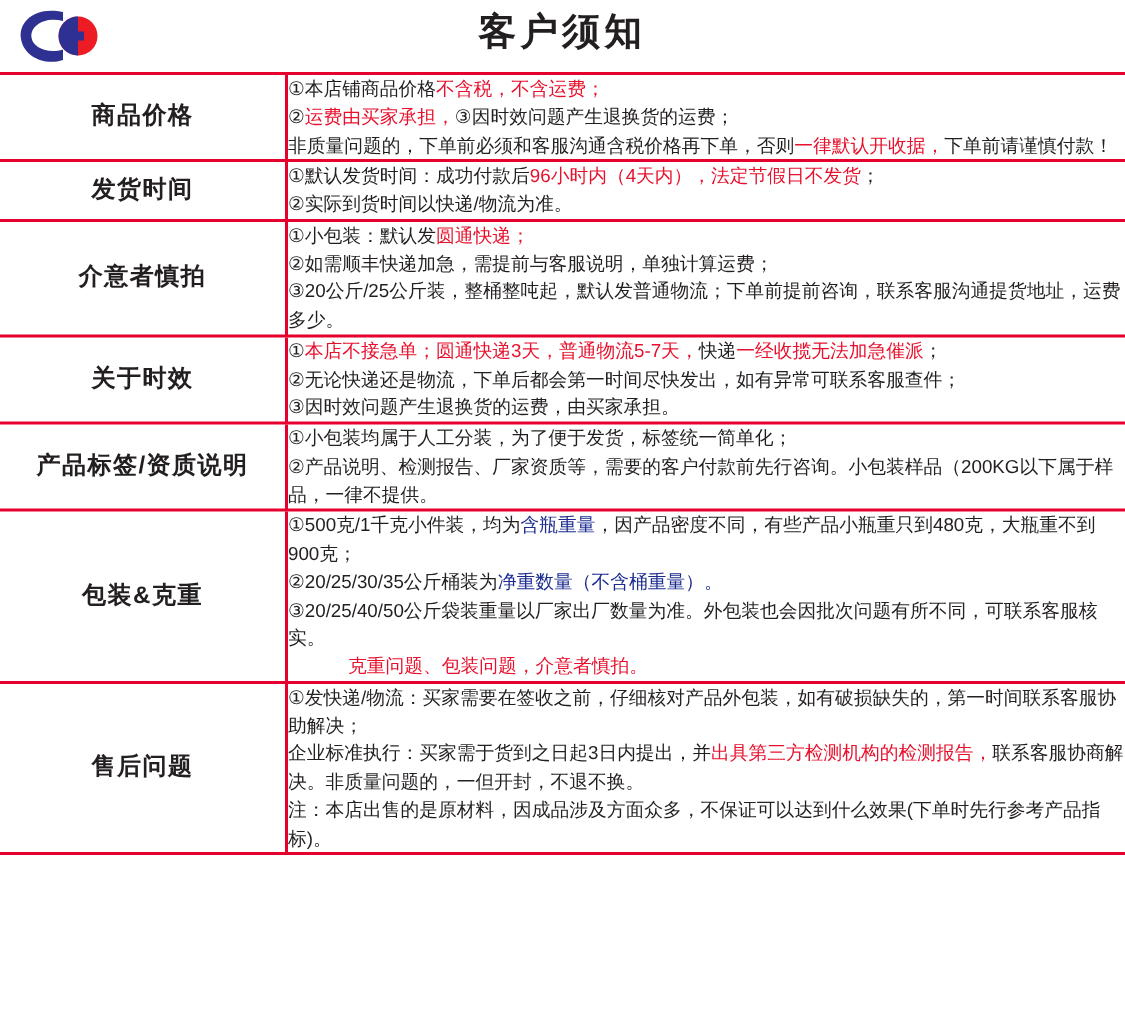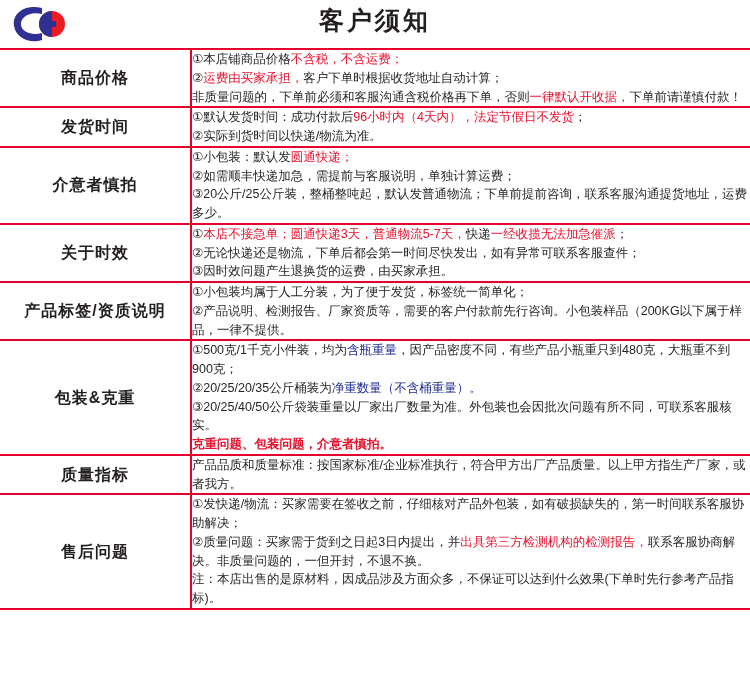--- a/index.html
+++ b/index.html
@@ -82,21 +82,22 @@
   }
   .red {
     color: #e8112d;
     margin-top: 20px;
   }
   .bluebold {
     color: #1b2b8f;
     font-weight: normal;
   }
   .blk-bold {
-    font-weight: bold;
+    font-weight: normal;
+    padding-left: 40px;
   }
 </style>
 </head>
 <body>
 
 <div class="page">
 
   <div class="header">
     <div class="logo">
       <svg width="70" height="44" viewBox="0 0 70 44">
@@ -108,21 +109,21 @@
     </div>
     <div class="doc-title">客户须知</div>
   </div>
 
   <table class="notice">
     <tbody>
         <tr>
           <td class="label">商品价格</td>
           <td class="content">
             <div class="line"><span>①本店铺商品价格</span><span class="red">不含税，不含运费；</span></div>
-            <div class="line"><span>②</span><span class="red">运费由买家承担，</span><span>客户下单时根据收货地址自动计算；</span></div>
+            <div class="line"><span>②</span><span class="red">运费由买家承担，</span><span>③因时效问题产生退换货的运费；</span></div>
             <div class="line"><span>非质量问题的，下单前必须和客服沟通含税价格再下单，否则</span><span class="red">一律默认开收据，</span><span>下单前请谨慎付款！</span></div>
           </td>
         </tr>
         <tr>
           <td class="label">发货时间</td>
           <td class="content">
             <div class="line"><span>①默认发货时间：成功付款后</span><span class="red">96小时内（4天内），法定节假日不发货</span><span>；</span></div>
             <div class="line"><span>②实际到货时间以快递/物流为准。</span></div>
           </td>
         </tr>
@@ -146,35 +147,29 @@
           <td class="label">产品标签/资质说明</td>
           <td class="content">
             <div class="line"><span>①小包装均属于人工分装，为了便于发货，标签统一简单化；</span></div>
             <div class="line"><span>②产品说明、检测报告、厂家资质等，需要的客户付款前先行咨询。小包装样品（200KG以下属于样品，一律不提供。</span></div>
           </td>
         </tr>
         <tr>
           <td class="label">包装&amp;克重</td>
           <td class="content">
             <div class="line"><span>①500克/1千克小件装，均为</span><span class="bluebold">含瓶重量</span><span>，因产品密度不同，有些产品小瓶重只到480克，大瓶重不到900克；</span></div>
-            <div class="line"><span>②20/25/20/35公斤桶装为</span><span class="bluebold">净重数量（不含桶重量）。</span></div>
+            <div class="line"><span>②20/25/30/35公斤桶装为</span><span class="bluebold">净重数量（不含桶重量）。</span></div>
             <div class="line"><span>③20/25/40/50公斤袋装重量以厂家出厂数量为准。外包装也会因批次问题有所不同，可联系客服核实。</span></div>
             <div class="line"><span class="red blk-bold">克重问题、包装问题，介意者慎拍。</span></div>
-          </td>
-        </tr>
-        <tr>
-          <td class="label">质量指标</td>
-          <td class="content">
-            <div class="line"><span>产品品质和质量标准：按国家标准/企业标准执行，符合甲方出厂产品质量。以上甲方指生产厂家，或者我方。</span></div>
           </td>
         </tr>
         <tr>
           <td class="label">售后问题</td>
           <td class="content">
             <div class="line"><span>①发快递/物流：买家需要在签收之前，仔细核对产品外包装，如有破损缺失的，第一时间联系客服协助解决；</span></div>
-            <div class="line"><span>②质量问题：买家需于货到之日起3日内提出，并</span><span class="red">出具第三方检测机构的检测报告，</span><span>联系客服协商解决。非质量问题的，一但开封，不退不换。</span></div>
+            <div class="line"><span>企业标准执行：买家需于货到之日起3日内提出，并</span><span class="red">出具第三方检测机构的检测报告，</span><span>联系客服协商解决。非质量问题的，一但开封，不退不换。</span></div>
             <div class="line"><span>注：本店出售的是原材料，因成品涉及方面众多，不保证可以达到什么效果(下单时先行参考产品指标)。</span></div>
           </td>
         </tr>
       </tbody>
   </table>
 
 </div>
 
 </body></html>

